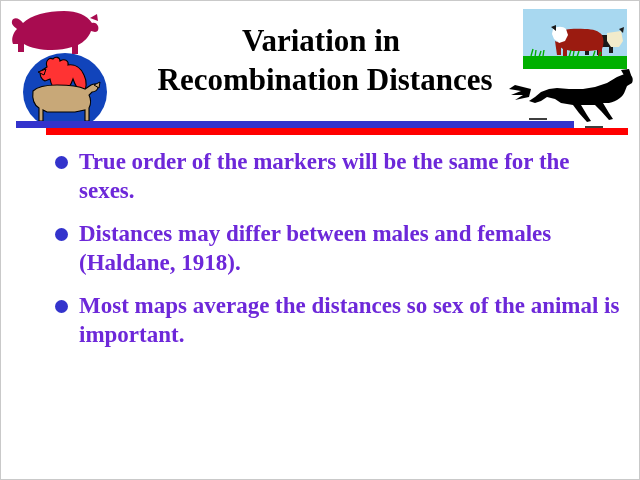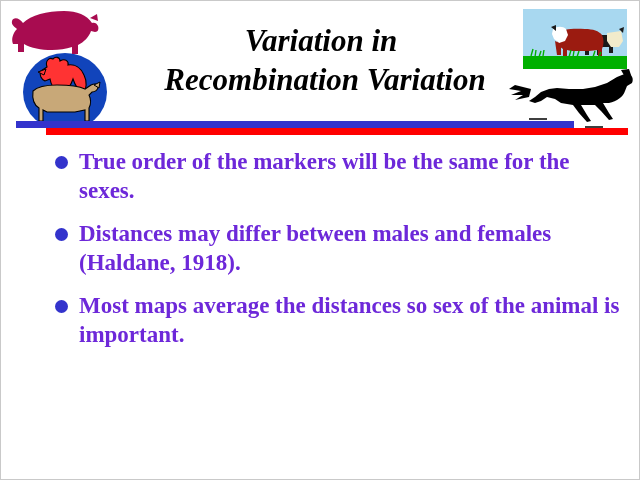--- a/index.html
+++ b/index.html
@@ -88,21 +88,21 @@
     top: 20px;
     width: 400px;
     text-align: center;
     color: #000000;
     font-family: "Liberation Serif", "DejaVu Serif", serif;
     font-weight: bold;
     font-size: 31px;
     line-height: 39px;
     letter-spacing: 0px;
   }
-  #title-block .tline { display: block; white-space: nowrap; font-style: italic; }
+  #title-block .tline { display: block; white-space: nowrap; }
   #title-line-2 { margin-left: 8px; }
 
   
   #bar-blue {
     position: absolute;
     left: 15px;
     top: 120px;
     width: 558px;
     height: 7px;
     background: #3333cc;
@@ -208,21 +208,21 @@
                               L104 36 L110 46 L114 52 L110 53 L102 44 L96 38 L82 38 L88 48 L92 54
                               L88 55 L80 46 L74 38 L62 36 L56 32 L48 30 L42 34 L36 36 L30 34
                               L36 30 L42 25 L50 22 L58 21 L70 22 L84 22 L96 20 L108 16 L118 10 Z"></path>
       <path fill="#000000" d="M122 3 L130 2 L132 8 L126 10 Z"></path>
       <path fill="#000000" d="M32 22 L16 18 L10 22 L22 24 L12 28 L24 28 L16 33 L30 30 Z"></path>
       <path stroke="#000000" stroke-width="1.4" fill="none" d="M30 52 L48 52 M54 56 L74 56 M36 57 L46 57 M86 60 L104 60"></path>
     </svg>
 
     <div id="title-block">
       <span class="tline" id="title-line-1">Variation in</span>
-      <span class="tline" id="title-line-2">Recombination Variation</span>
+      <span class="tline" id="title-line-2">Recombination Distances</span>
     </div>
 
     <div id="bar-blue"></div>
     <div id="bar-red"></div>
   </div>
 
   <div id="bullets">
     <div class="bullet-item">
       <span class="bullet-marker"></span>
       <span class="bullet-text">True order of the markers will be the same for the sexes.</span>

